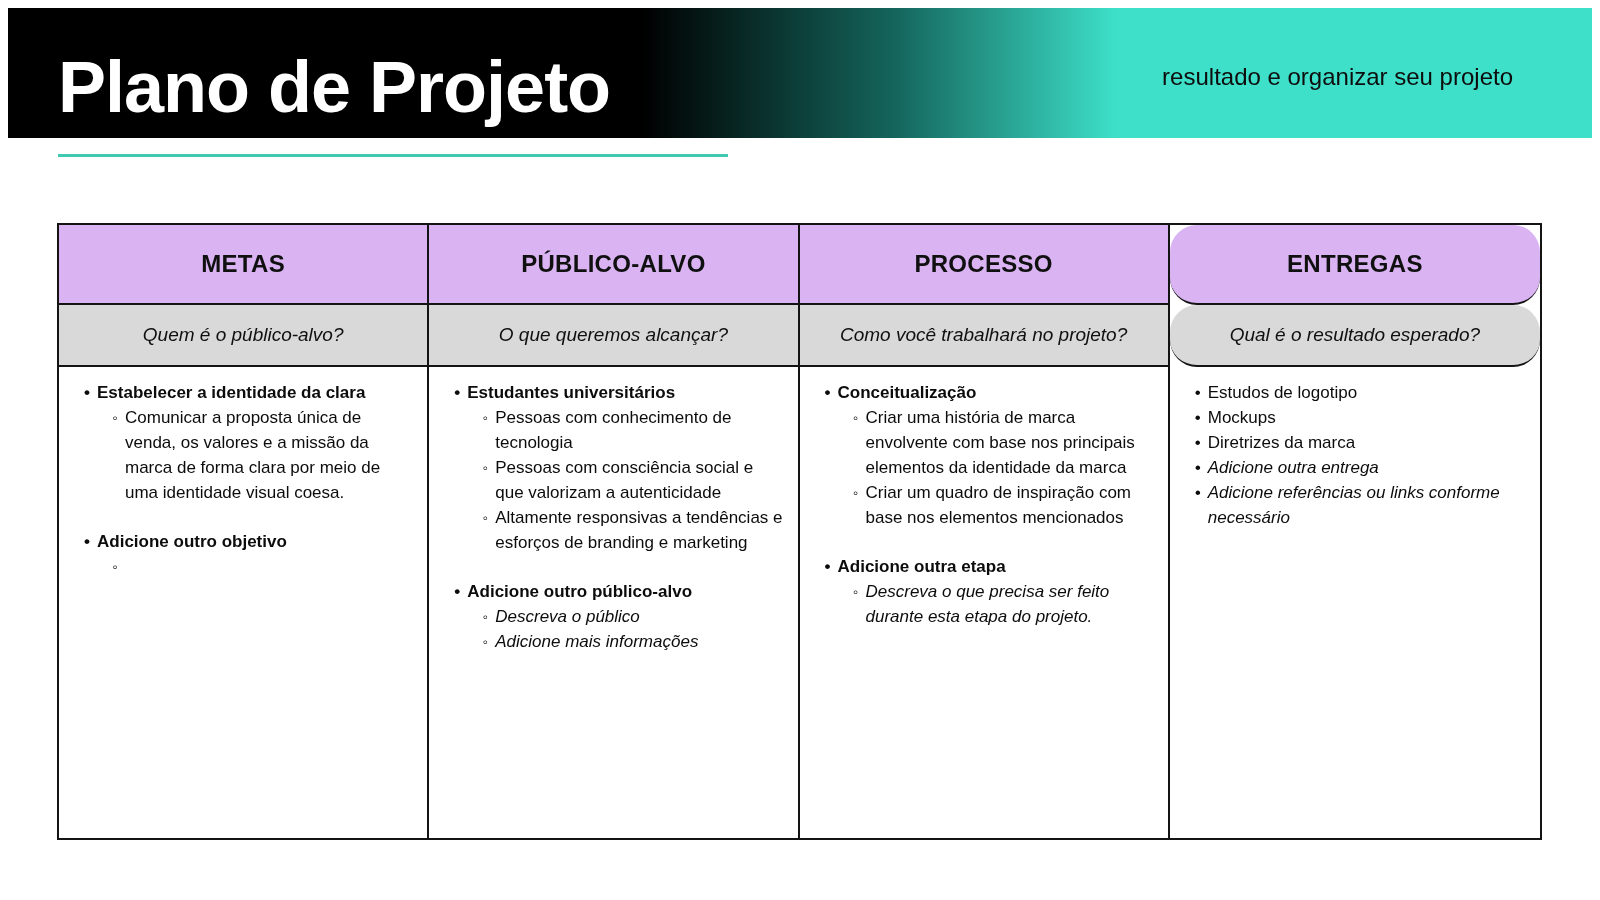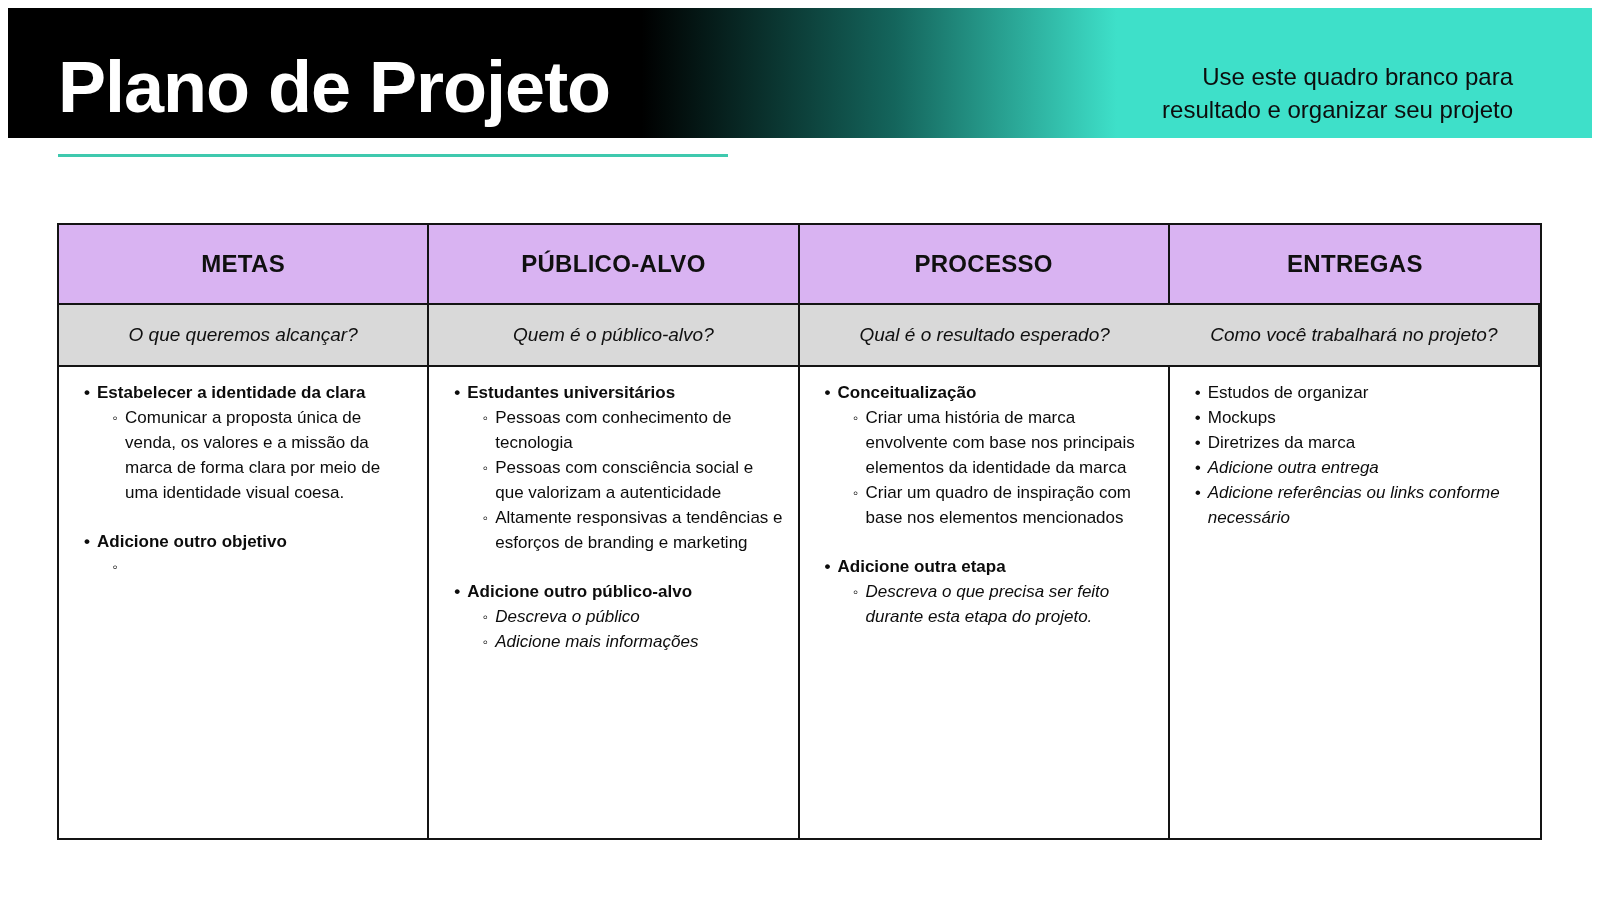--- a/index.html
+++ b/index.html
@@ -41,21 +41,21 @@
     position: absolute;
     left: 57px; top: 223px;
     width: 1485px; height: 617px;
     border: 2px solid #141414;
     background: #ffffff;
     display: grid;
     grid-template-columns: repeat(4, 1fr);
     grid-template-rows: 80px 62px 1fr;
   }
   .cell { border-right: 2px solid #141414; border-bottom: 2px solid #141414; }
-  .cell.col4 { border-right: none; }
+  .cell.col4 { border-right: none; border-radius: 27px; }
   .hcell {
     background: #d9b3f2;
     display: flex; align-items: center; justify-content: center;
     font-size: 24px; font-weight: 700; letter-spacing: 0.3px;
     color: #101010;
   }
   .qcell {
     background: #d9d9d9;
     display: flex; align-items: center; justify-content: center;
     font-size: 19px; font-style: italic;
@@ -80,36 +80,35 @@
 </style>
 </head>
 <body>
 
 <header class="banner">
   <div class="title-wrap">
     <h1 class="page-title">Plano de Projeto</h1>
   </div>
   <div class="title-underline"></div>
   <div class="banner-subtitle">
-    <div>Use este quadro branco para</div>
     <div>resultado e organizar seu projeto</div>
   </div>
 </header>
 
 <div class="plan-table">
 
   <div class="cell hcell col1">METAS</div>
   <div class="cell hcell col2">PÚBLICO-ALVO</div>
   <div class="cell hcell col3">PROCESSO</div>
   <div class="cell hcell col4">ENTREGAS</div>
 
+  <div class="cell qcell col2">Quem é o público-alvo?</div>
   <div class="cell qcell col1">O que queremos alcançar?</div>
-  <div class="cell qcell col2">Quem é o público-alvo?</div>
+  <div class="cell qcell col3">Como você trabalhará no projeto?</div>
   <div class="cell qcell col4">Qual é o resultado esperado?</div>
-  <div class="cell qcell col3">Como você trabalhará no projeto?</div>
 
   <div class="cell ccell col1">
       <div class="item level-1 bold">
         <span class="marker">•</span>
         <span class="txt">Estabelecer a identidade da clara</span>
       </div>
       <div class="item level-2">
         <span class="marker">◦</span>
         <span class="txt">Comunicar a proposta única de venda, os valores e a missão da marca de forma clara por meio de uma identidade visual coesa.</span>
       </div>
@@ -169,21 +168,21 @@
         <span class="txt">Adicione outra etapa</span>
       </div>
       <div class="item level-2 italic">
         <span class="marker">◦</span>
         <span class="txt">Descreva o que precisa ser feito durante esta etapa do projeto.</span>
       </div>
     </div>
   <div class="cell ccell col4">
       <div class="item level-1">
         <span class="marker">•</span>
-        <span class="txt">Estudos de organizar</span>
+        <span class="txt">Estudos de logotipo</span>
       </div>
       <div class="item level-1">
         <span class="marker">•</span>
         <span class="txt">Mockups</span>
       </div>
       <div class="item level-1">
         <span class="marker">•</span>
         <span class="txt">Diretrizes da marca</span>
       </div>
       <div class="item level-1 italic">

